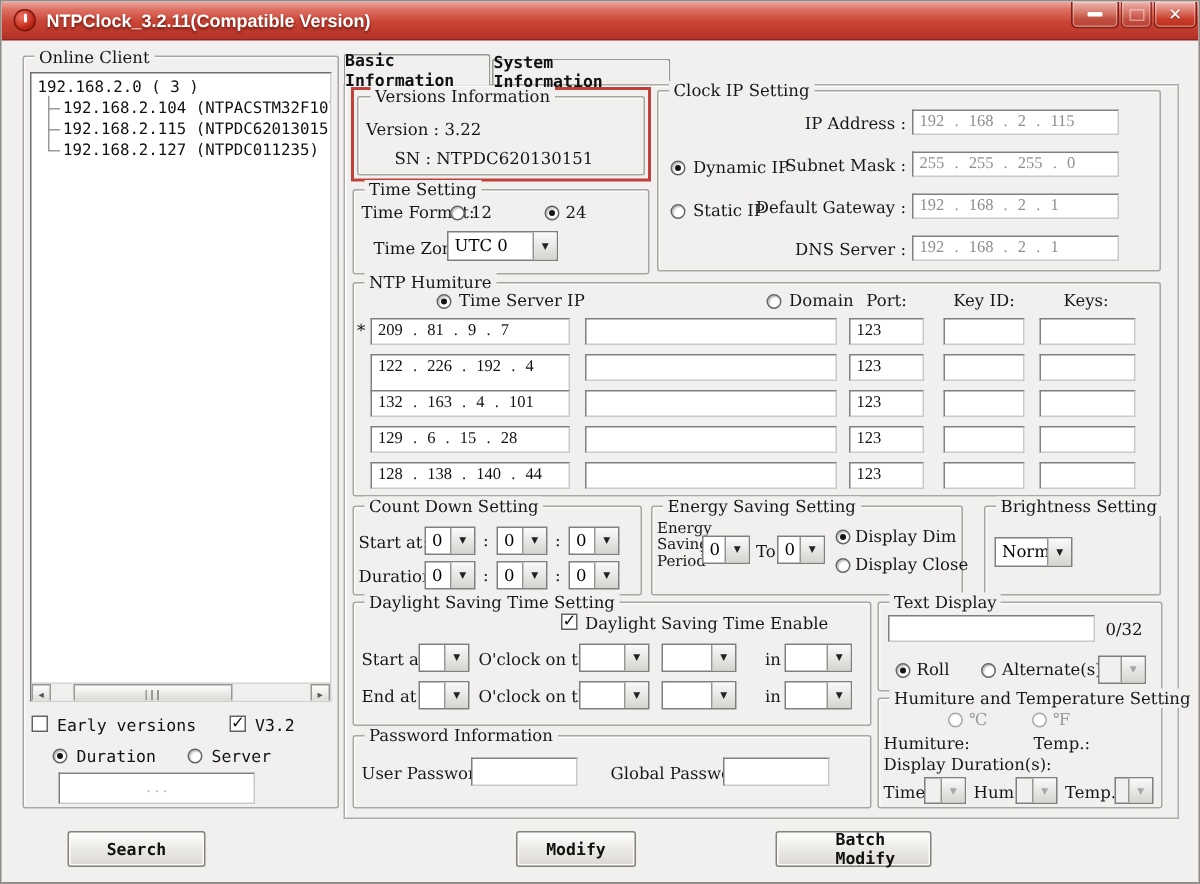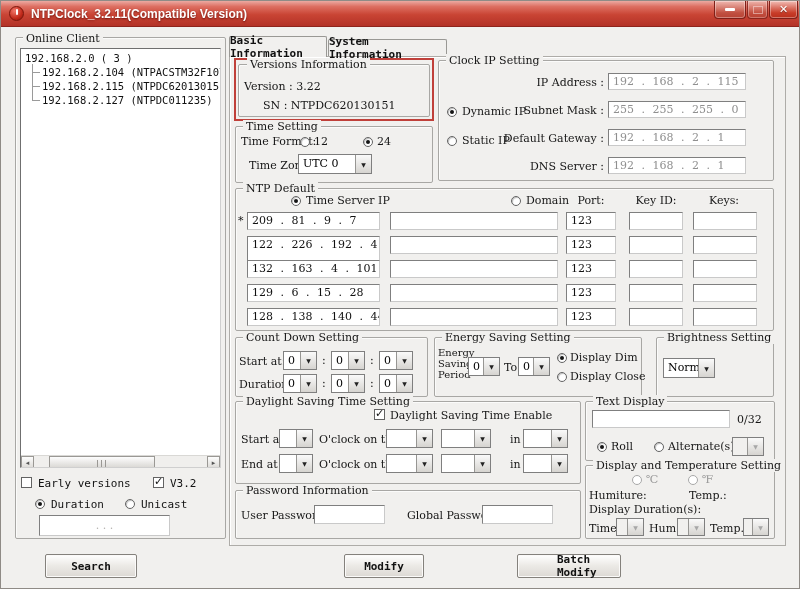--- a/index.html
+++ b/index.html
@@ -25,21 +25,21 @@
     display:flex;align-items:center;justify-content:center;box-shadow:inset 0 0 0 1px rgba(255,255,255,.35);}
   .glyph-min{width:10px;height:3px;background:#fff;border-radius:1px;}
   .glyph-max{width:8px;height:6px;border:1px solid rgba(255,255,255,.55);}
   .glyph-close{color:#fff;font-size:11px;font-weight:bold;font-family:"DejaVu Sans",sans-serif;text-shadow:0 1px 1px rgba(0,0,0,.4);}
   
   .group{border:1px solid #a8a7a4;border-radius:2px;box-shadow:inset 1px 1px 0 rgba(255,255,255,.7);}
   .legend{background:#f1f0ee;padding:0 3px;font-size:11px;white-space:nowrap;z-index:3;}
   .redbox{border:2px solid #c0403a;}
   
   .tb{background:#fff;border:1px solid #7f7f7f;border-right-color:#c9c9c9;border-bottom-color:#c9c9c9;
-      font-size:11px;color:#111;padding:1px 4px;overflow:hidden;white-space:nowrap;}
+      font-size:11px;color:#111;padding:1px 4px;overflow:hidden;white-space:nowrap;font-family:Liberation Serif, serif;}
   .tb.dis{color:#8f8f8f;}
   .ipval{word-spacing:4px;}
   .combo{display:flex;background:#fff;border:1px solid #7f7f7f;}
   .combo .val{flex:1;font-size:11px;padding:2px 0 0 4px;overflow:hidden;white-space:nowrap;}
   .combo .cbtn{width:15px;background:linear-gradient(#fafafa,#d6d4d0);border-left:1px solid #979693;
       display:flex;align-items:center;justify-content:center;font-size:6px;color:#222;}
   .combo.dis{background:#f1f0ee;}
   .combo.dis .cbtn{color:#a7a7a7;}
   .radio{width:10px;height:10px;border-radius:50%;background:#fff;border:1px solid #636363;
       box-shadow:inset 1px 1px 1px rgba(0,0,0,.25);}
@@ -107,21 +107,21 @@
   </div>
 
   <div class="abs check" style="left:20px;top:476px;"></div>
   <div class="abs mono" style="left:37px;top:476px;">Early versions</div>
   <div class="abs check on" style="left:152px;top:476px;"></div>
   <div class="abs mono" style="left:169px;top:476px;">V3.2</div>
 
   <div class="abs radio on" style="left:34px;top:498px;"></div>
   <div class="abs mono" style="left:50px;top:497px;">Duration</div>
   <div class="abs radio" style="left:124px;top:498px;"></div>
-  <div class="abs mono" style="left:140px;top:497px;">Unicast</div>
+  <div class="abs mono" style="left:140px;top:497px;">Server</div>
 
   <div class="abs tb dis" style="left:38px;top:514px;width:131px;height:21px;text-align:center;color:#b7b5b1;line-height:17px;">.      .      .</div>
 
   <div class="abs btn3d" style="left:44px;top:553px;width:92px;height:24px;">Search</div>
 
   <div class="abs tabpanel" style="left:228px;top:55px;width:557px;height:490px;"></div>
   <div class="abs tab" style="left:327px;top:38px;width:119px;height:17px;">System Information</div>
   <div class="abs tab" style="left:228px;top:35px;width:98px;height:21px;z-index:2;">Basic Information</div>
 
   <div class="abs redbox" style="left:233px;top:57px;width:200px;height:63px;z-index:1;"></div>
@@ -153,21 +153,21 @@
   <div class="abs lbl" style="left:440px;top:75px;width:163px;text-align:right;">IP Address :</div>
   <div class="abs tb dis ipval" style="left:607px;top:72px;width:138px;height:17px;">192 . 168 . 2 . 115</div>
   <div class="abs lbl" style="left:440px;top:103px;width:163px;text-align:right;">Subnet Mask :</div>
   <div class="abs tb dis ipval" style="left:607px;top:100px;width:138px;height:17px;">255 . 255 . 255 . 0</div>
   <div class="abs lbl" style="left:440px;top:131px;width:163px;text-align:right;">Default Gateway :</div>
   <div class="abs tb dis ipval" style="left:607px;top:128px;width:138px;height:17px;">192 . 168 . 2 . 1</div>
   <div class="abs lbl" style="left:440px;top:159px;width:163px;text-align:right;">DNS Server :</div>
   <div class="abs tb dis ipval" style="left:607px;top:156px;width:138px;height:17px;">192 . 168 . 2 . 1</div>
 
   <div class="abs group" style="left:234px;top:187px;width:539px;height:143px;"></div>
-  <div class="abs legend lbl" style="left:242px;top:181px;">NTP Default</div>
+  <div class="abs legend lbl" style="left:242px;top:181px;">NTP Humiture</div>
   <div class="abs radio on" style="left:290px;top:195px;"></div>
   <div class="abs lbl" style="left:305px;top:193px;">Time Server IP</div>
   <div class="abs radio" style="left:510px;top:195px;"></div>
   <div class="abs lbl" style="left:525px;top:193px;">Domain</div>
   <div class="abs lbl" style="left:565px;top:193px;width:50px;text-align:center;">Port:</div>
   <div class="abs lbl" style="left:623px;top:193px;width:64px;text-align:center;">Key ID:</div>
   <div class="abs lbl" style="left:690px;top:193px;width:66px;text-align:center;">Keys:</div>
 
   <div class="abs lbl" style="left:237px;top:213px;">*</div>
   <div class="abs tb ipval" style="left:246px;top:211px;width:133px;height:18px;">209 . 81 . 9 . 7</div>
@@ -313,21 +313,21 @@
   <div class="abs radio on" style="left:596px;top:441px;"></div>
   <div class="abs lbl" style="left:610px;top:439px;">Roll</div>
   <div class="abs radio" style="left:653px;top:441px;"></div>
   <div class="abs lbl" style="left:667px;top:439px;">Alternate(s)</div>
   <div class="abs combo dis" style="left:731px;top:436px;width:32px;height:19px;">
       <span class="val"></span>
       <span class="cbtn">▼</span>
     </div>
 
   <div class="abs group" style="left:584px;top:464px;width:190px;height:74px;"></div>
-  <div class="abs legend lbl" style="left:592px;top:458px;">Display and Temperature Setting</div>
+  <div class="abs legend lbl" style="left:592px;top:458px;">Humiture and Temperature Setting</div>
   <div class="abs radio dis" style="left:631px;top:474px;"></div>
   <div class="abs lbl gray" style="left:645px;top:472px;">℃</div>
   <div class="abs radio dis" style="left:687px;top:474px;"></div>
   <div class="abs lbl gray" style="left:701px;top:472px;">℉</div>
   <div class="abs lbl" style="left:588px;top:488px;">Humiture:</div>
   <div class="abs lbl" style="left:688px;top:488px;">Temp.:</div>
   <div class="abs lbl" style="left:588px;top:502px;">Display Duration(s):</div>
   <div class="abs lbl" style="left:588px;top:521px;">Time:</div>
   <div class="abs combo dis" style="left:615px;top:517px;width:28px;height:18px;">
       <span class="val"></span>

